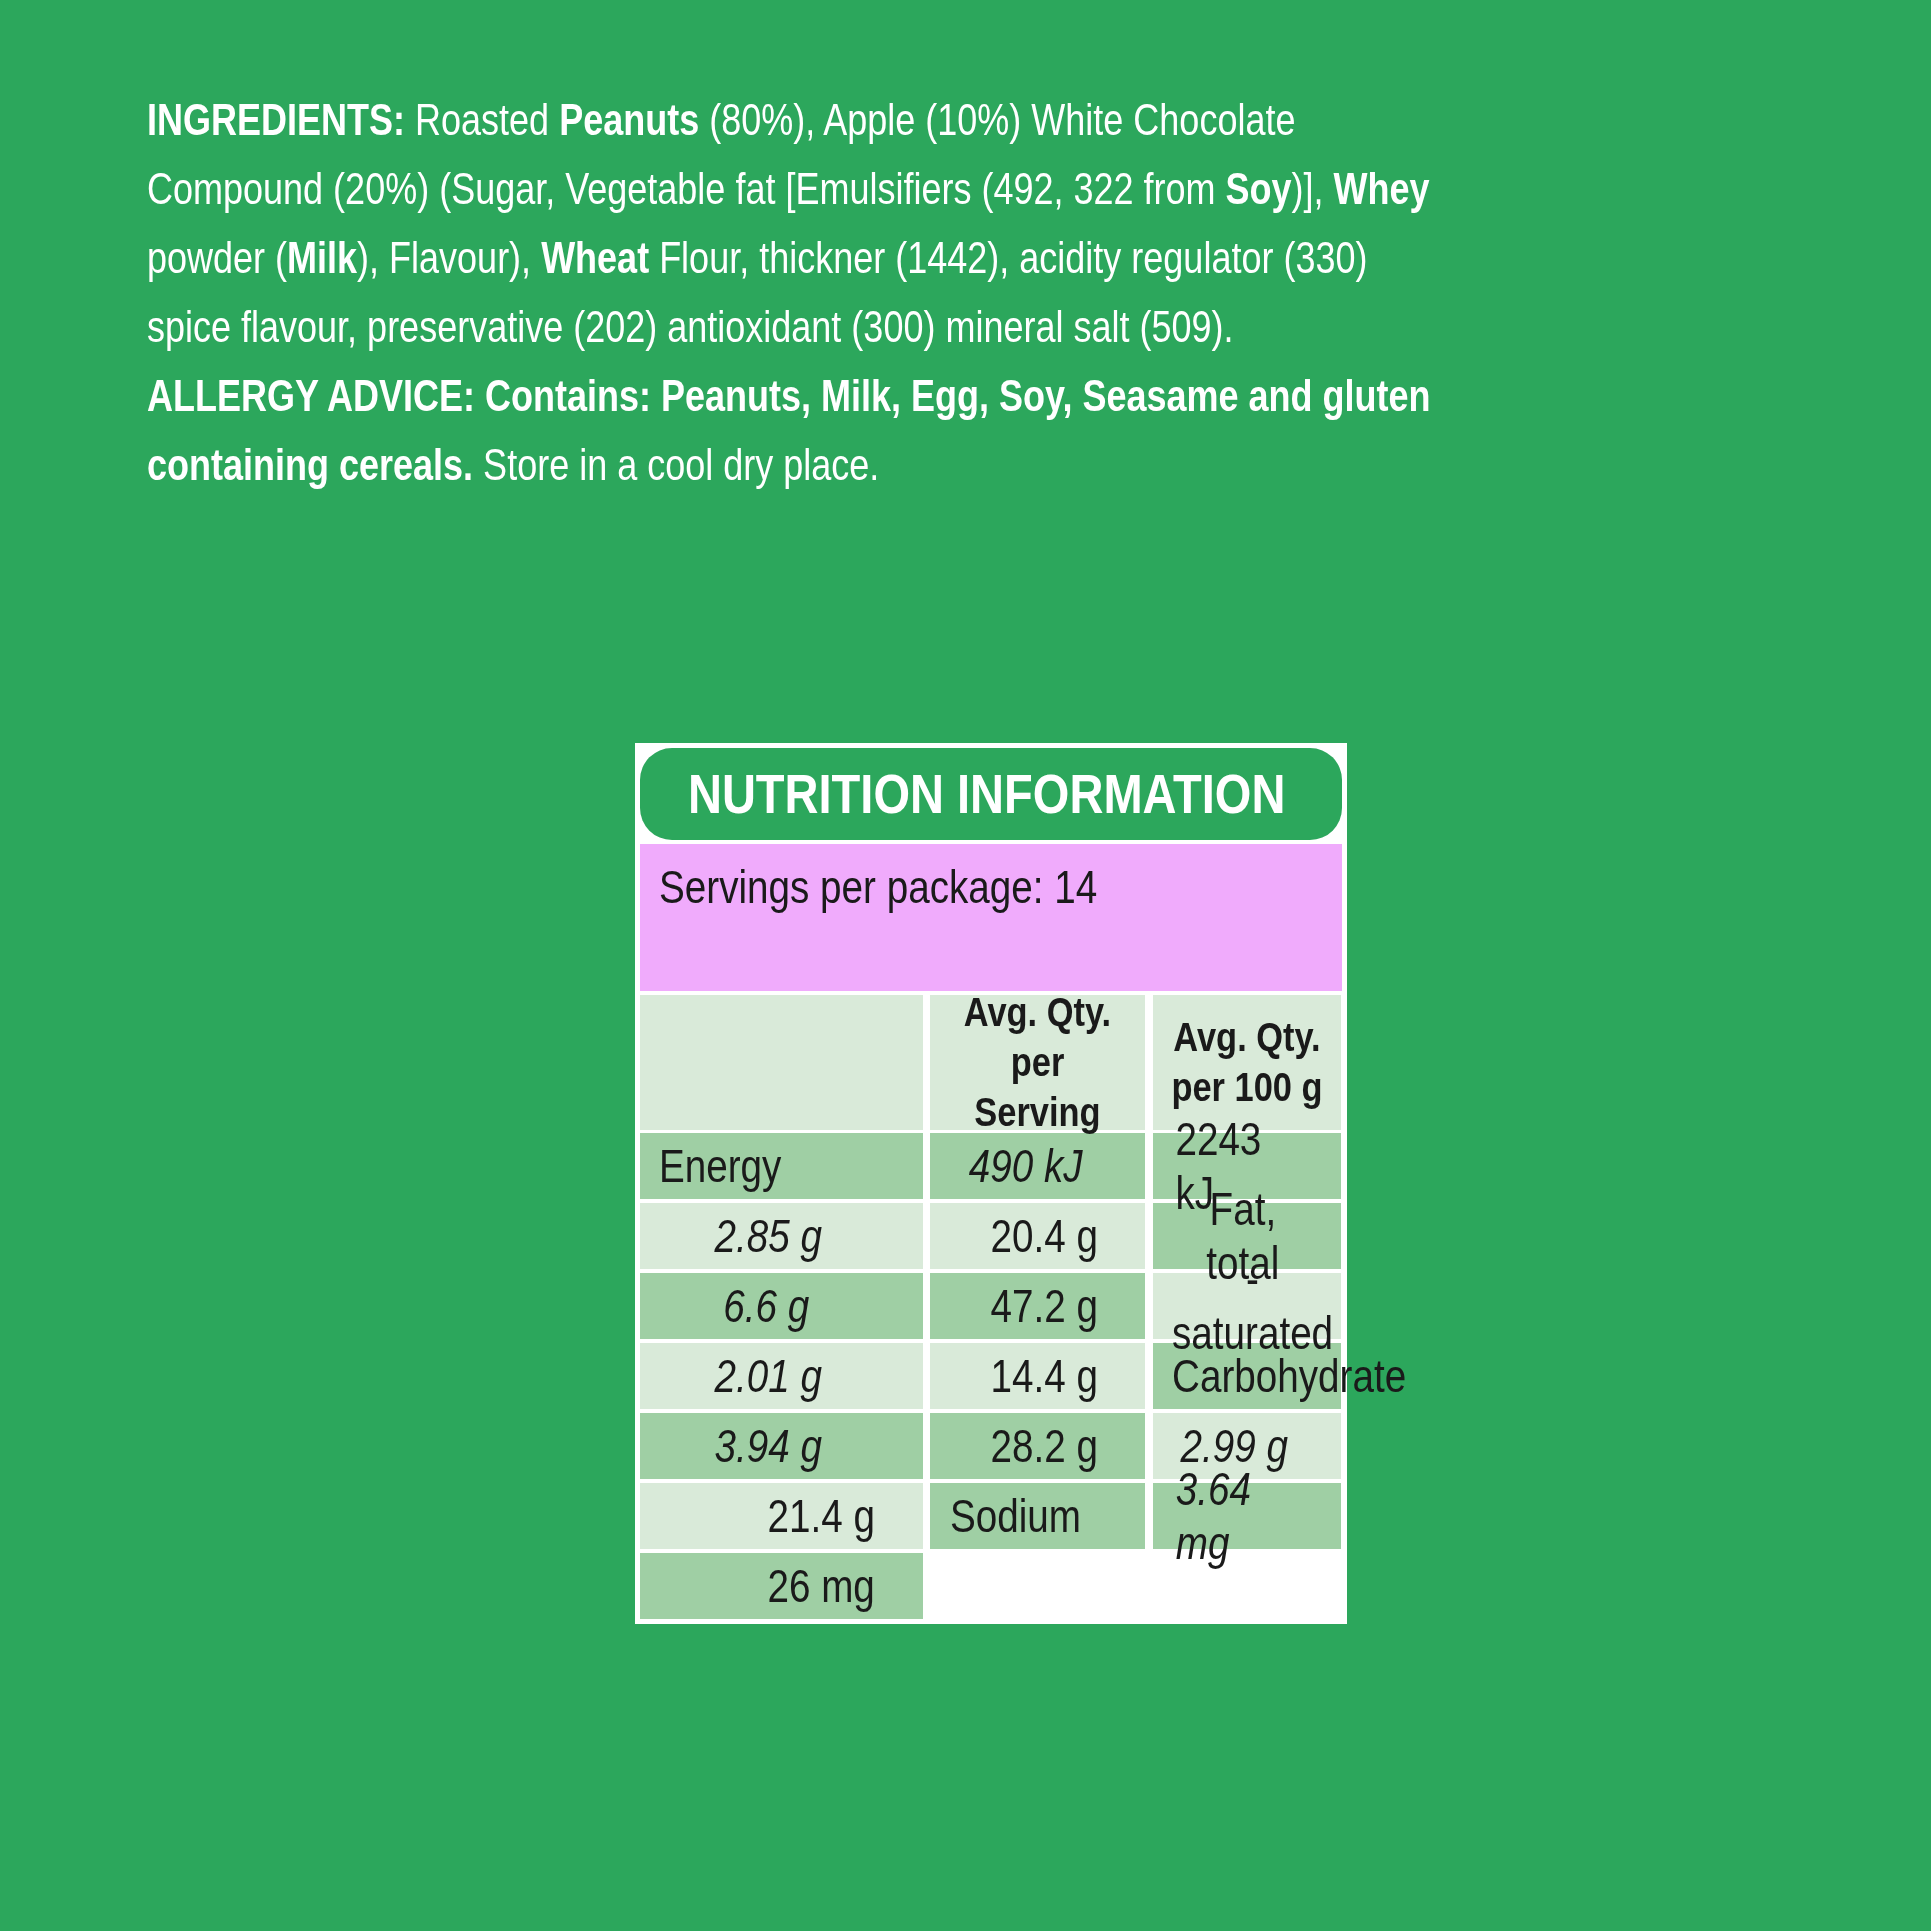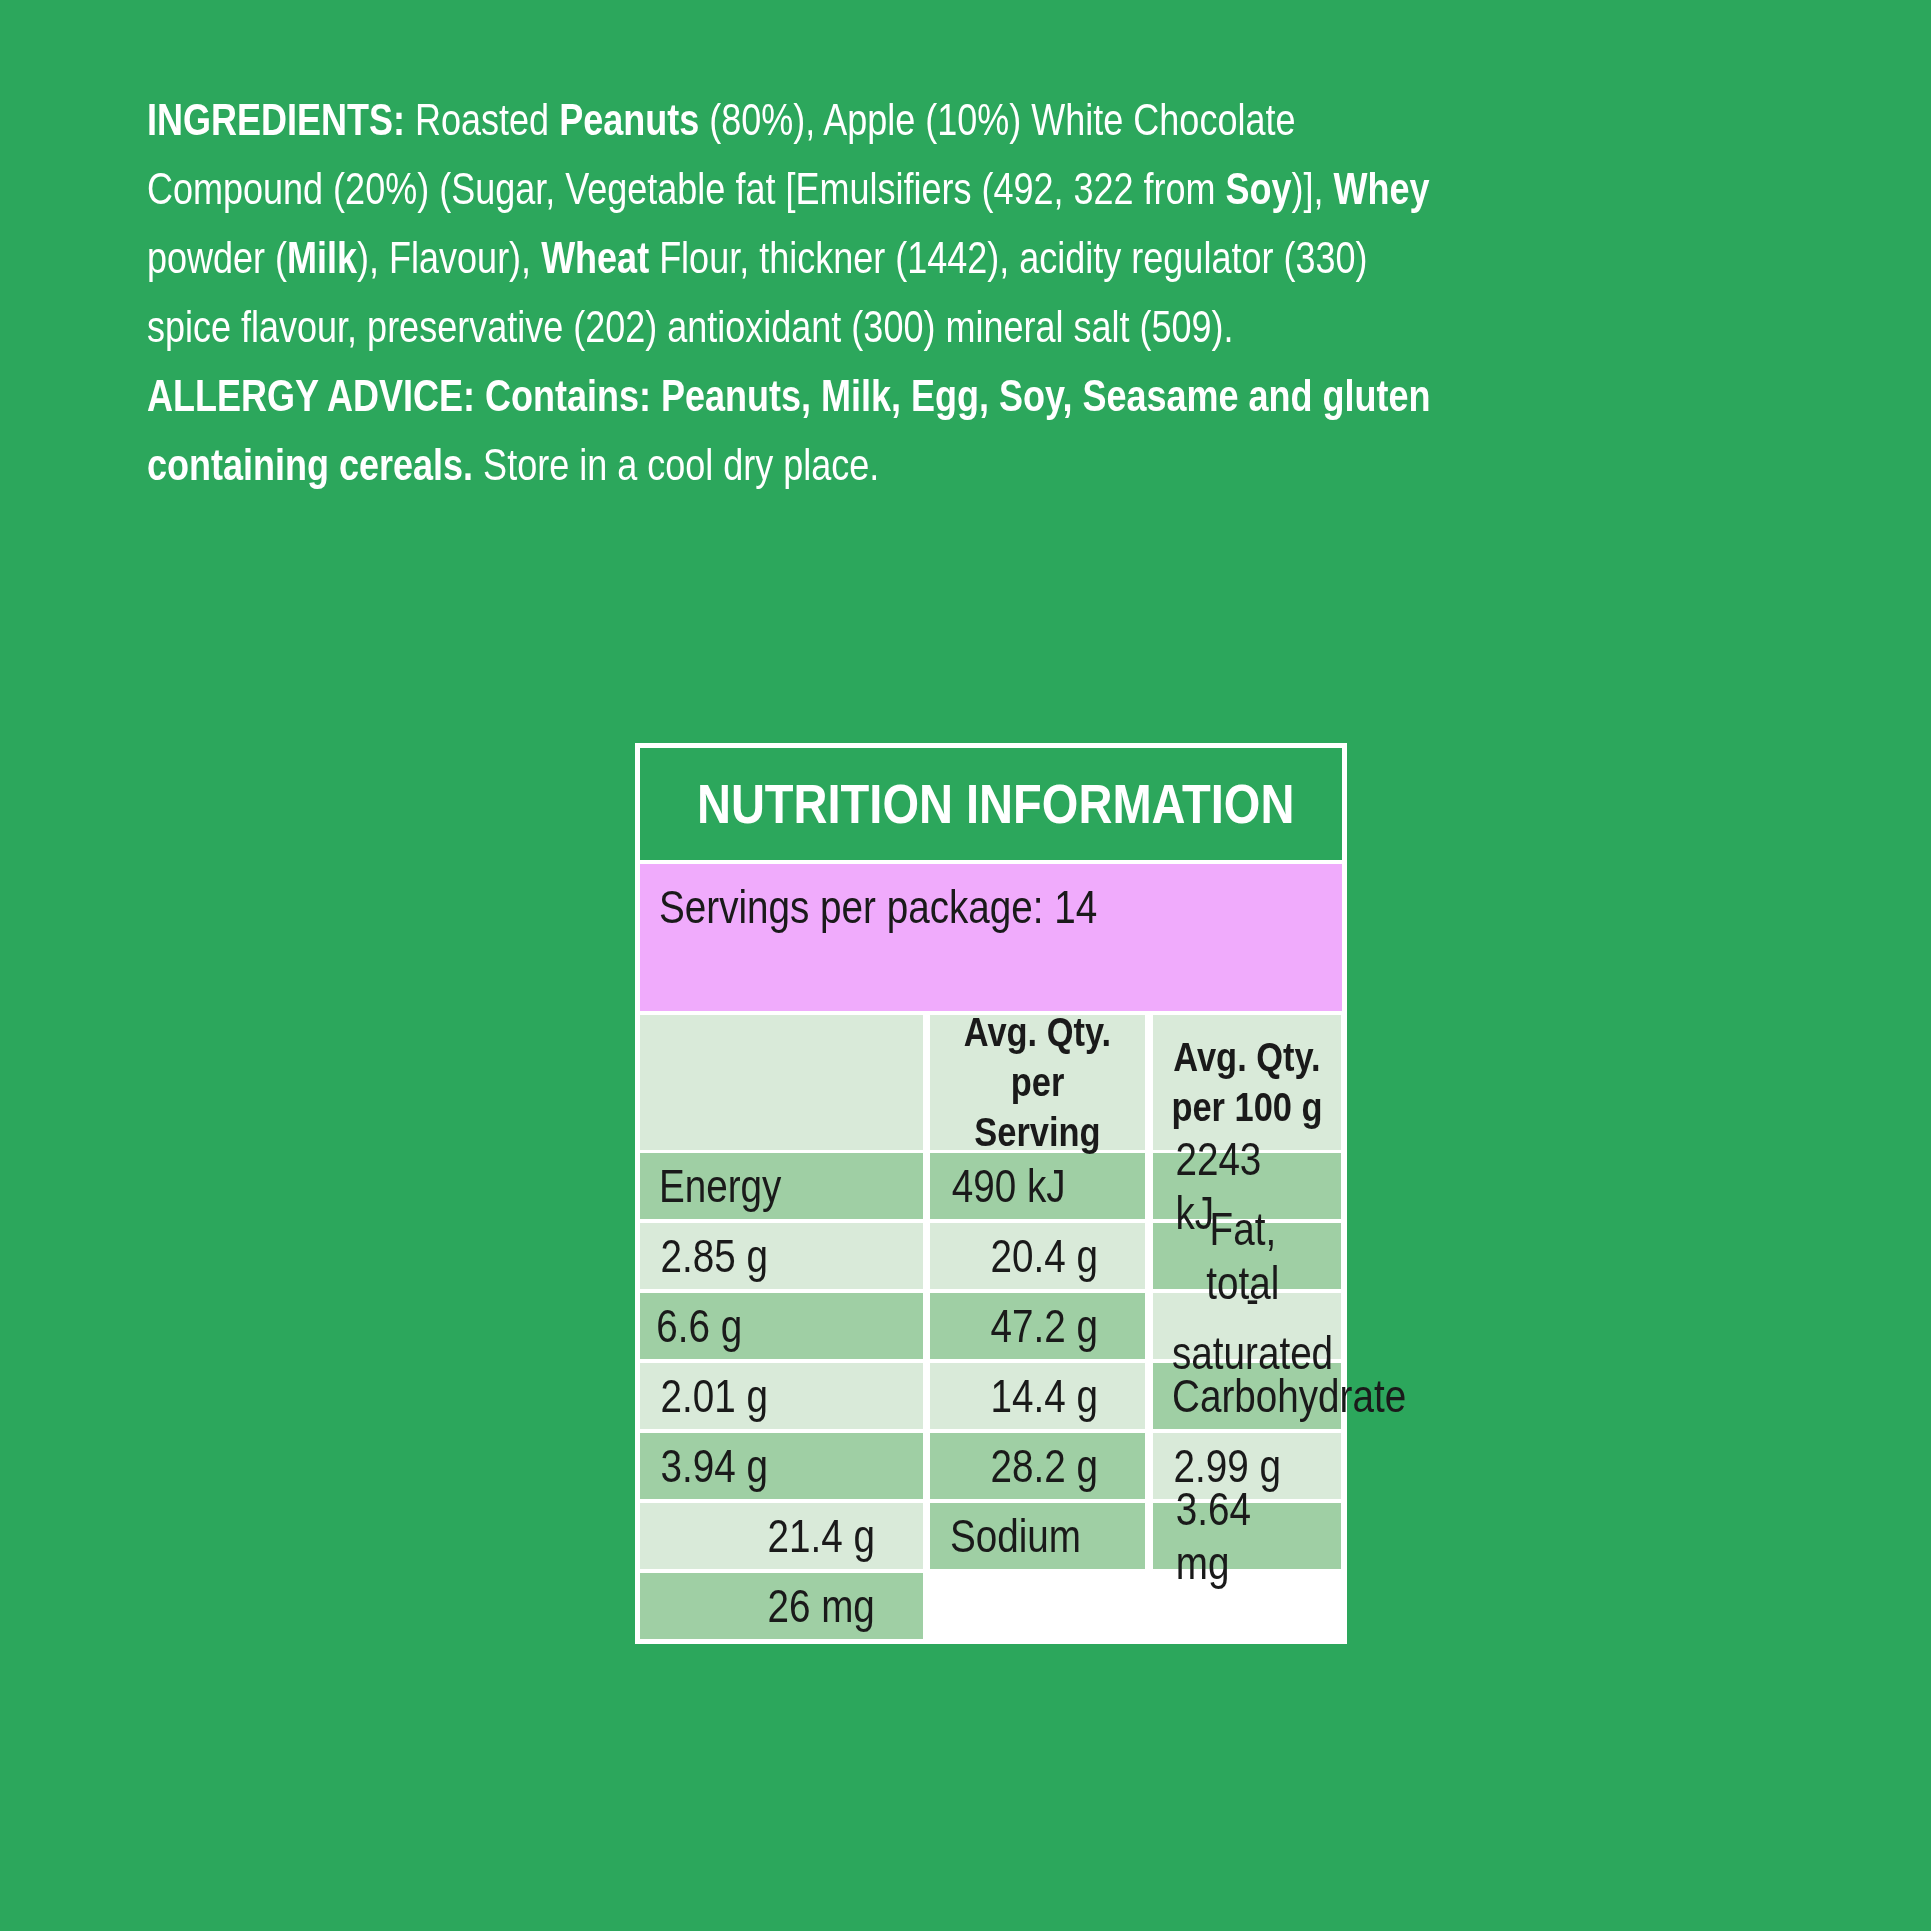--- a/index.html
+++ b/index.html
@@ -17,41 +17,41 @@
   }
   .copy b{font-weight:700;}
   .copy p{margin:0;}
   
   .nutri{
     position:absolute;left:635px;top:743px;width:712px;
     background:#ffffff;padding:4.8px;box-sizing:border-box;
     display:flex;flex-direction:column;gap:3.9px;
   }
   .nt-title{
-    background:#2CA75C;height:112px;
-    display:flex;align-items:center;justify-content:flex-start;
+    background:#2CA75C;height:92px;
+    display:flex;align-items:center;justify-content:flex-end;border-radius:32px;
   }
   .nt-title span{
     color:#ffffff;font-weight:700;font-size:56px;white-space:nowrap;
   }
   .nt-servings{
     background:#f0abfc;height:147px;box-sizing:border-box;
     padding:11.6px 0 0 19.3px;color:#1a1a1a;font-size:46px;line-height:64px;
   }
   .nt-grid{
     display:grid;
     grid-template-columns:283px 215px 188px;
     grid-template-rows:135px repeat(7,66px);
     gap:3.9px 7.7px;
   }
   .cell{display:flex;align-items:center;color:#1a1a1a;font-size:46px;}
   .light{background:#D9EAD9;}
   .dark{background:#9FCFA4;}
   .c-l{justify-content:flex-start;padding-left:19.3px;text-align:center;}
-  .c-r{justify-content:flex-start;padding-right:46px;}
+  .c-r{justify-content:center;padding-right:46px;font-style:italic;}
   .c-r3{justify-content:flex-end;padding-right:48px;}
   .h{justify-content:center;}
   .hdr{font-weight:700;font-size:41px;line-height:50px;white-space:pre-line;text-align:center;}
   
   .sq{display:inline-block;transform:scaleX(0.84);}
   .o-l{transform-origin:0 50%;}
   .o-r{transform-origin:100% 50%;}
   .o-c{transform-origin:50% 50%;}
 </style>
 </head>

